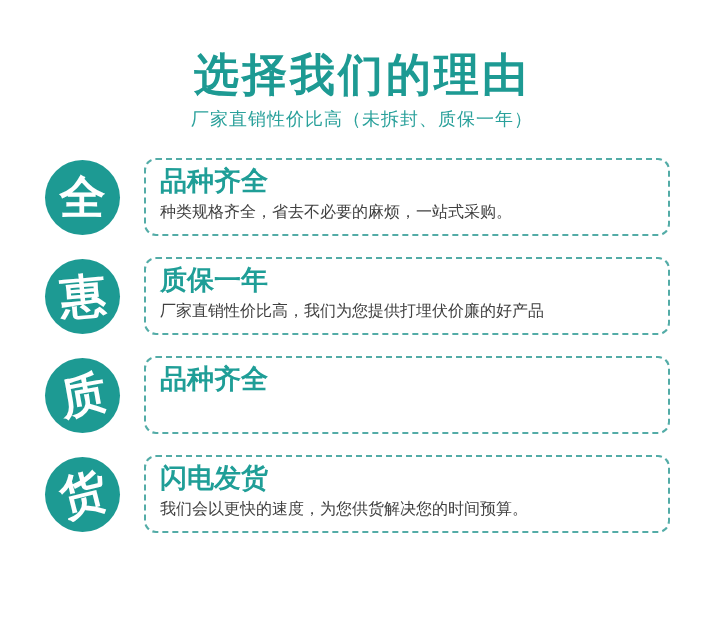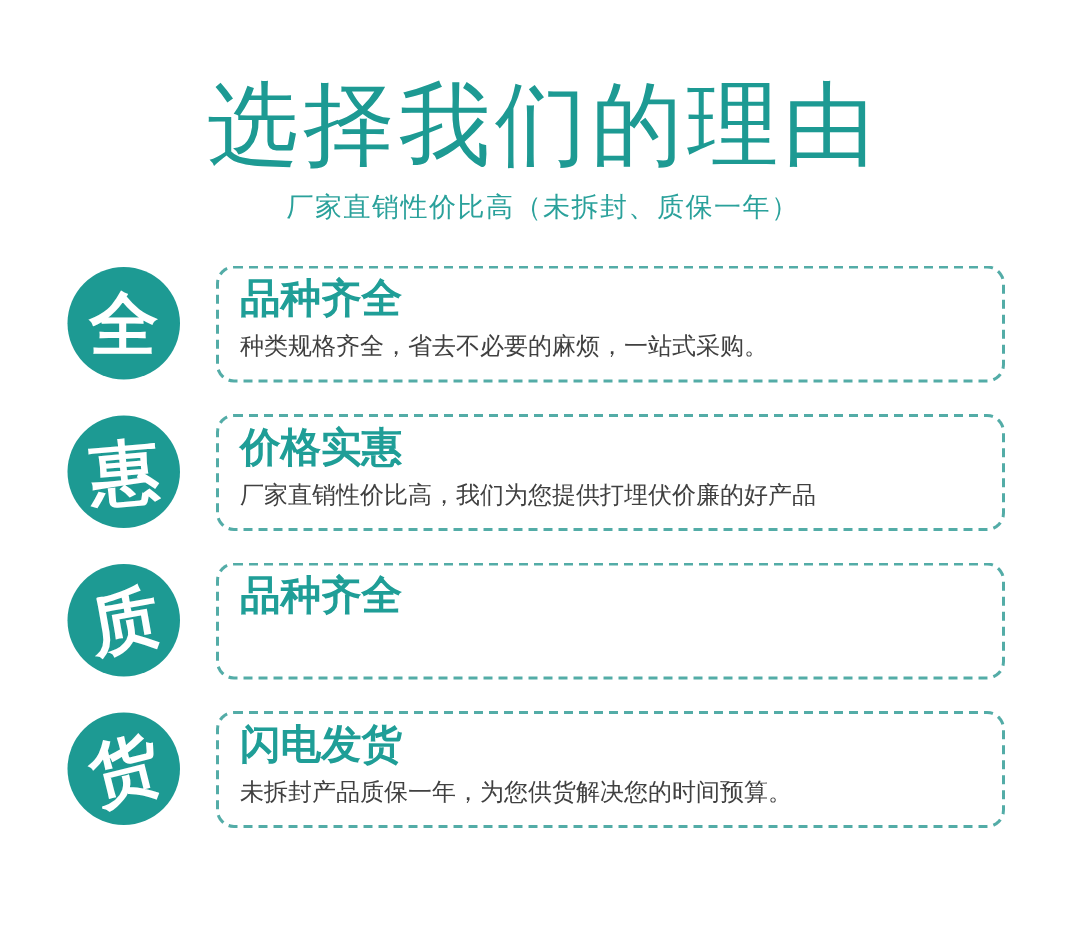--- a/index.html
+++ b/index.html
@@ -12,22 +12,22 @@
   .page {
     position: relative;
     width: 724px; height: 631px;
     background: #ffffff;
   }
   
   .header { text-align: center; padding-top: 48px; }
   .page-title {
     margin: 0;
     font-family: "DejaVu Serif", serif;
-    font-weight: normal;
-    font-size: 61px;
+    font-weight: bold;
+    font-size: 45px;
     line-height: 1.18;
     letter-spacing: 3px;
     color: #1d9a93;
   }
   .page-subtitle {
     margin: 6px 0 0 0;
     font-size: 18px;
     letter-spacing: 1px;
     color: #2aa19b;
   }
@@ -104,38 +104,38 @@
         <h2 class="card-title">品种齐全</h2>
         <p class="card-desc">种类规格齐全，省去不必要的麻烦，一站式采购。</p>
       </div>
     </section>
 
     <section class="row">
       <div class="badge rot-1">
         <span>惠</span>
       </div>
       <div class="card">
-        <h2 class="card-title">价格实惠</h2>
+        <h2 class="card-title">质保一年</h2>
         <p class="card-desc">厂家直销性价比高，我们为您提供打埋伏价廉的好产品</p>
       </div>
     </section>
 
     <section class="row">
       <div class="badge rot-2">
         <span>质</span>
       </div>
       <div class="card">
         <h2 class="card-title">品种齐全</h2>
       </div>
     </section>
 
     <section class="row">
       <div class="badge rot-3">
         <span>货</span>
       </div>
       <div class="card">
         <h2 class="card-title">闪电发货</h2>
-        <p class="card-desc">未拆封产品质保一年，为您供货解决您的时间预算。</p>
+        <p class="card-desc">我们会以更快的速度，为您供货解决您的时间预算。</p>
       </div>
     </section>
 
   </div>
 </div>
 
 </body></html>

